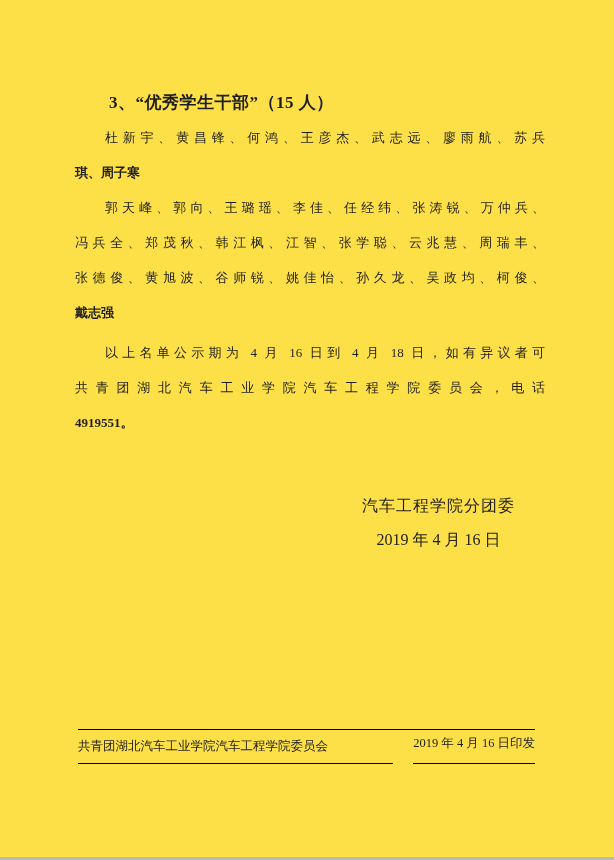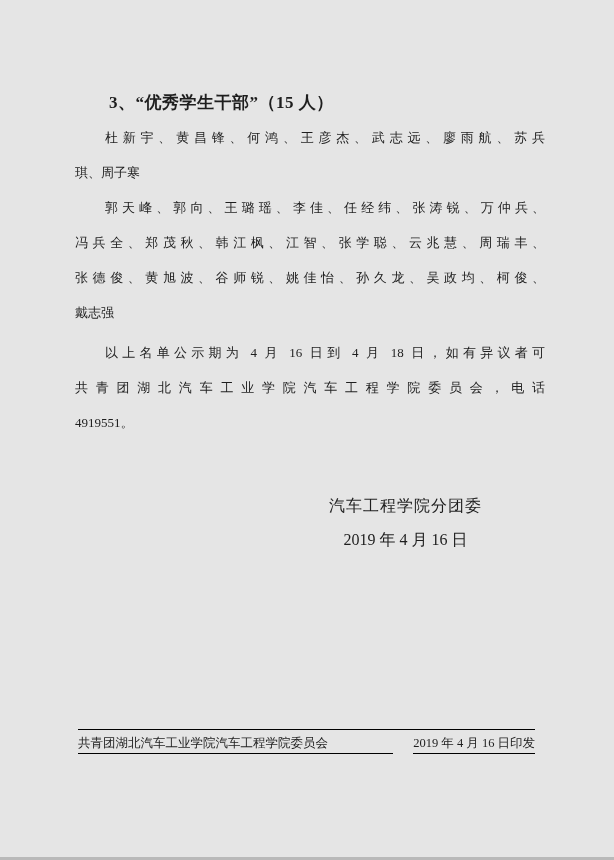--- a/index.html
+++ b/index.html
@@ -4,21 +4,21 @@
 <style>
   html, body { margin: 0; padding: 0; }
   body {
     width: 614px; height: 860px;
     background: #ffffff;
     font-family: "Liberation Serif", "DejaVu Serif", serif;
     color: #1e1e1e;
     position: relative;
     overflow: hidden;
   }
-  .page { position: absolute; inset: 0; background: #e5e5e5; }
+  .page { position: absolute; inset: 0; background: #fde047; }
 
   .content {
     position: absolute;
     left: 75px;
     width: 470px;
     top: 85px;
   }
 
   .heading {
     font-size: 17px;
@@ -31,28 +31,28 @@
 
   .tline {
     font-size: 13px;
     line-height: 35px;
   }
   .just {
     text-align: justify;
     text-align-last: justify;
   }
   .indent { text-indent: 30px; }
-  .plain { text-align: left; text-align-last: left; }
+  .plain { text-align: left; text-align-last: left; font-weight: bold; }
 
   .notice { margin-top: 5px; }
 
   .sig-block {
     margin-top: 49px;
     margin-left: auto;
-    margin-right: 63px;
+    margin-right: 30px;
     width: max-content;
     text-align: center;
     font-size: 16px;
   }
   .sig-org  { line-height: 34px; letter-spacing: 1px; }
   .sig-date { line-height: 34px; }
 
   .footer {
     position: absolute;
     left: 78px;
@@ -63,27 +63,27 @@
   }
   .footer-row {
     display: flex;
     align-items: flex-end;
     font-size: 12.5px;
     line-height: 17px;
   }
   .footer-left {
     flex: 1 1 auto;
     border-bottom: 1px solid #000000;
-    padding-bottom: 1px;
+    padding-bottom: 8px;
     margin-right: 8px;
     white-space: nowrap;
   }
   .footer-right {
     border-bottom: 1px solid #000000;
-    padding-bottom: 1px;
+    padding-bottom: 11px;
     white-space: nowrap;
     margin-left: 12px;
   }
 
   .page-bottom-edge {
     position: absolute;
     left: 0; right: 0; bottom: 0;
     height: 3px;
     background: #b9b9b9;
   }

